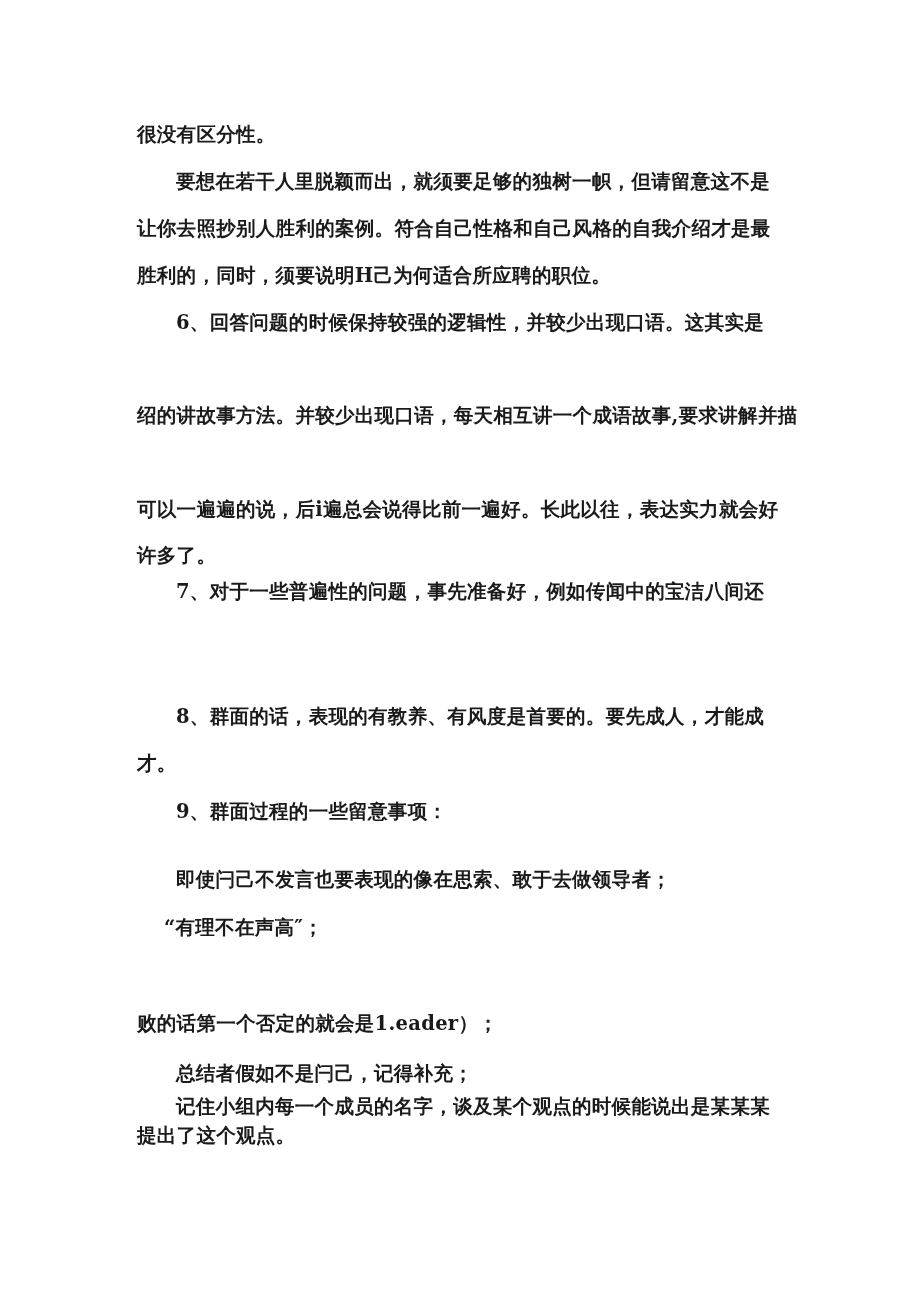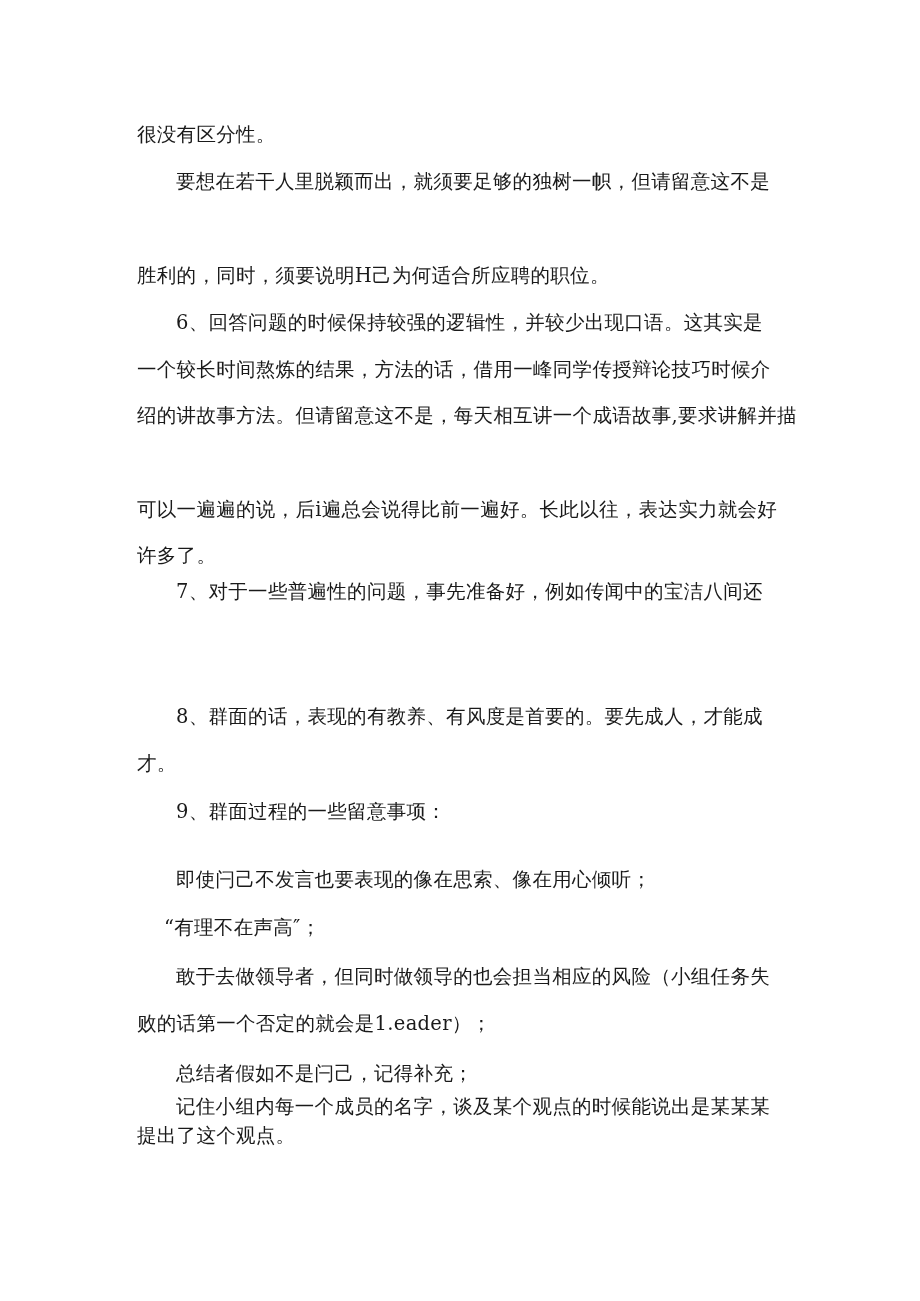--- a/index.html
+++ b/index.html
@@ -1,37 +1,36 @@
 <!DOCTYPE html>
 <html><head>
 <meta charset="utf-8">
 <style>
   html, body { margin: 0; padding: 0; background: #ffffff; }
   body { width: 920px; height: 1301px; position: relative; overflow: hidden;
          font-family: "DejaVu Serif", "Liberation Serif", serif; color: #1a1a1a; }
   .page { position: absolute; left: 0; top: 0; width: 920px; height: 1301px; background: #fff; }
-  .line { position: absolute; left: 137px; font-size: 19.5px; line-height: 24px; white-space: nowrap; letter-spacing: 0.3px; }
+  .line { position: absolute; left: 137px; font-size: 19.5px; line-height: 24px; white-space: nowrap; letter-spacing: 0.3px; font-weight: bold; }
   .indent { left: 176px; }
 </style>
 </head>
 <body>
 
 <div class="page">
   <div class="line" style="top:123px">很没有区分性。</div>
   <div class="line indent" style="top:170px">要想在若干人里脱颖而出，就须要足够的独树一帜，但请留意这不是</div>
+  <div class="line" style="top:217px">让你去照抄别人胜利的案例。符合自己性格和自己风格的自我介绍才是最</div>
   <div class="line" style="top:264px">胜利的，同时，须要说明H己为何适合所应聘的职位。</div>
   <div class="line indent" style="top:311px">6、回答问题的时候保持较强的逻辑性，并较少出现口语。这其实是</div>
-  <div class="line" style="top:358px">一个较长时间熬炼的结果，方法的话，借用一峰同学传授辩论技巧时候介</div>
-  <div class="line" style="top:404px">绍的讲故事方法。但请留意这不是，每天相互讲一个成语故事,要求讲解并描</div>
+  <div class="line" style="top:404px">绍的讲故事方法。并较少出现口语，每天相互讲一个成语故事,要求讲解并描</div>
   <div class="line" style="top:498px">可以一遍遍的说，后i遍总会说得比前一遍好。长此以往，表达实力就会好</div>
   <div class="line" style="top:544px">许多了。</div>
   <div class="line indent" style="top:580px">7、对于一些普遍性的问题，事先准备好，例如传闻中的宝洁八间还</div>
   <div class="line indent" style="top:705px">8、群面的话，表现的有教养、有风度是首要的。要先成人，才能成</div>
   <div class="line" style="top:752px">才。</div>
   <div class="line indent" style="top:800px">9、群面过程的一些留意事项：</div>
-  <div class="line indent" style="top:868px">即使闩己不发言也要表现的像在思索、像在用心倾听；</div>
+  <div class="line indent" style="top:868px">即使闩己不发言也要表现的像在思索、敢于去做领导者；</div>
   <div class="line indent" style="top:916px;left:164px">“有理不在声高″；</div>
-  <div class="line indent" style="top:965px">敢于去做领导者，但同时做领导的也会担当相应的风险（小组任务失</div>
   <div class="line" style="top:1012px">败的话第一个否定的就会是1.eader）；</div>
   <div class="line indent" style="top:1062px">总结者假如不是闩己，记得补充；</div>
   <div class="line indent" style="top:1095px">记住小组内每一个成员的名字，谈及某个观点的时候能说出是某某某</div>
   <div class="line" style="top:1124px">提出了这个观点。</div>
 </div>
 
 </body></html>

